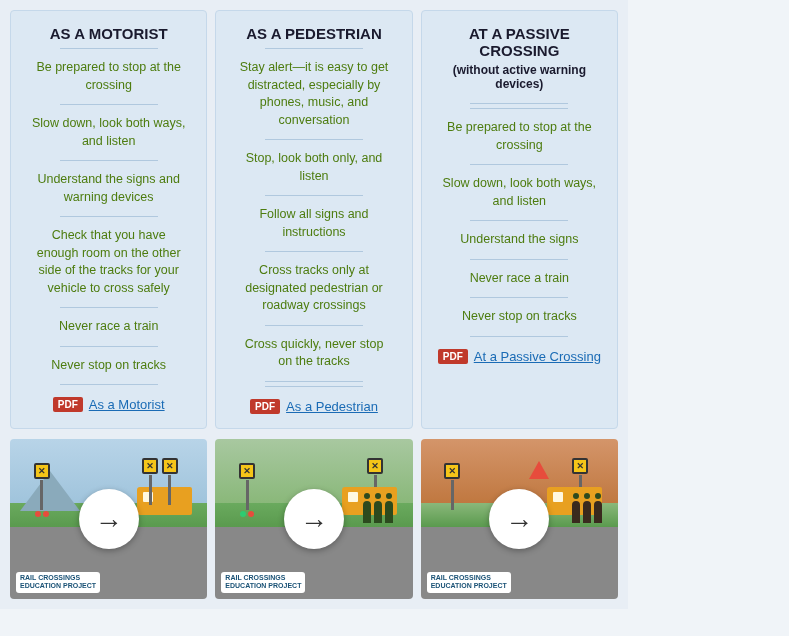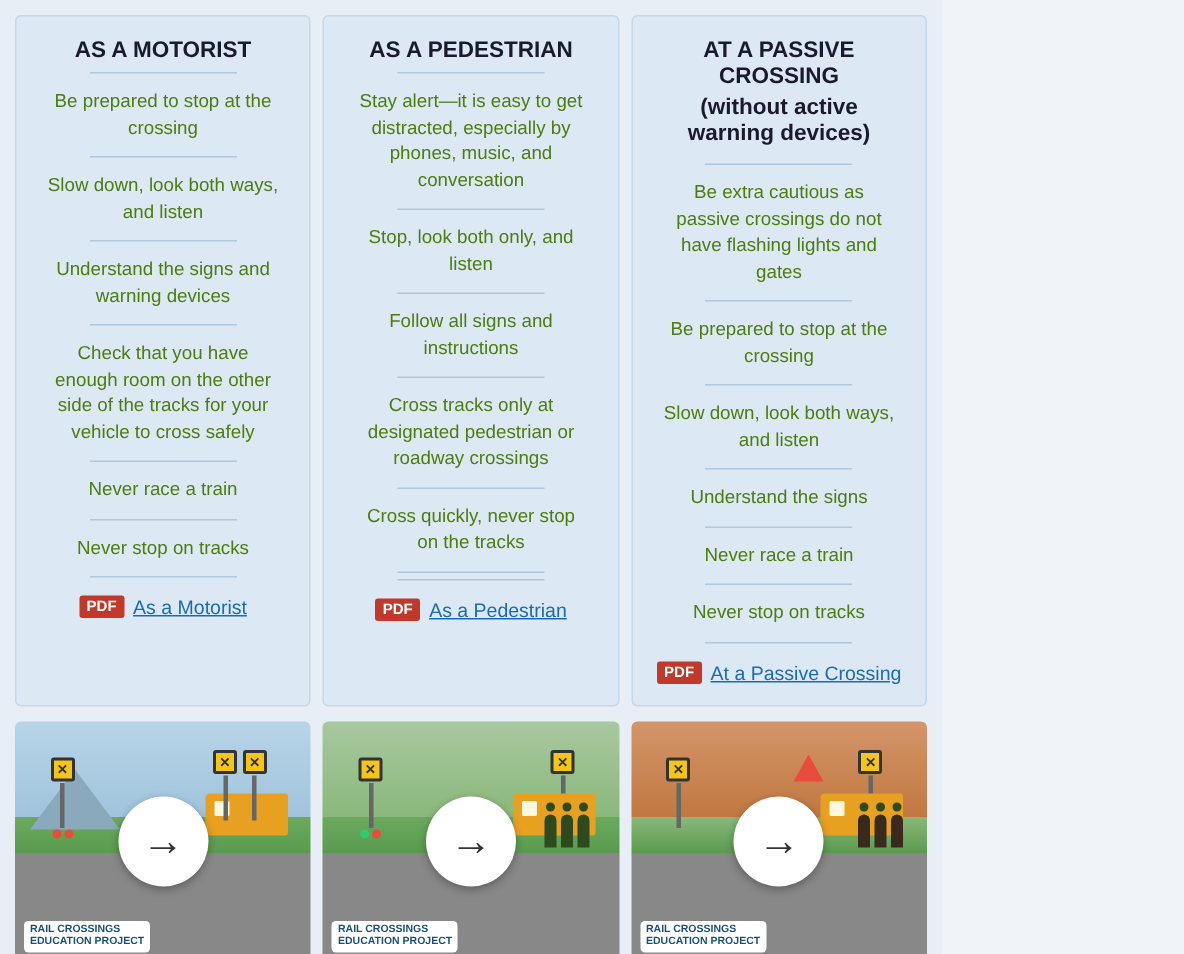--- a/index.html
+++ b/index.html
@@ -35,21 +35,21 @@
     .card-title {
       font-size: 15px;
       font-weight: bold;
       color: #1a1a2e;
       text-align: center;
       margin-bottom: 4px;
       text-transform: uppercase;
     }
 
     .card-subtitle {
-      font-size: 15px;
+      font-size: 12px;
       font-weight: bold;
       color: #1a1a2e;
       text-align: center;
       margin-bottom: 10px;
     }
 
     .card-item {
       font-size: 12.5px;
       color: #4d7c0f;
       text-align: center;
@@ -334,21 +334,20 @@
       <div class="pdf-link">
         <span class="pdf-badge">PDF</span>
         <span class="pdf-link-text">As a Pedestrian</span>
       </div>
     </div>
 
     <div class="card">
       <div class="card-title">AT A PASSIVE CROSSING</div>
       <div class="card-subtitle">(without active warning devices)</div>
       <hr class="divider">
-      <div class="card-item">Be extra cautious as passive crossings do not have flashing lights and gates</div>
       <hr class="divider">
       <div class="card-item">Be prepared to stop at the crossing</div>
       <hr class="divider">
       <div class="card-item">Slow down, look both ways, and listen</div>
       <hr class="divider">
       <div class="card-item">Understand the signs</div>
       <hr class="divider">
       <div class="card-item">Never race a train</div>
       <hr class="divider">
       <div class="card-item">Never stop on tracks</div>

